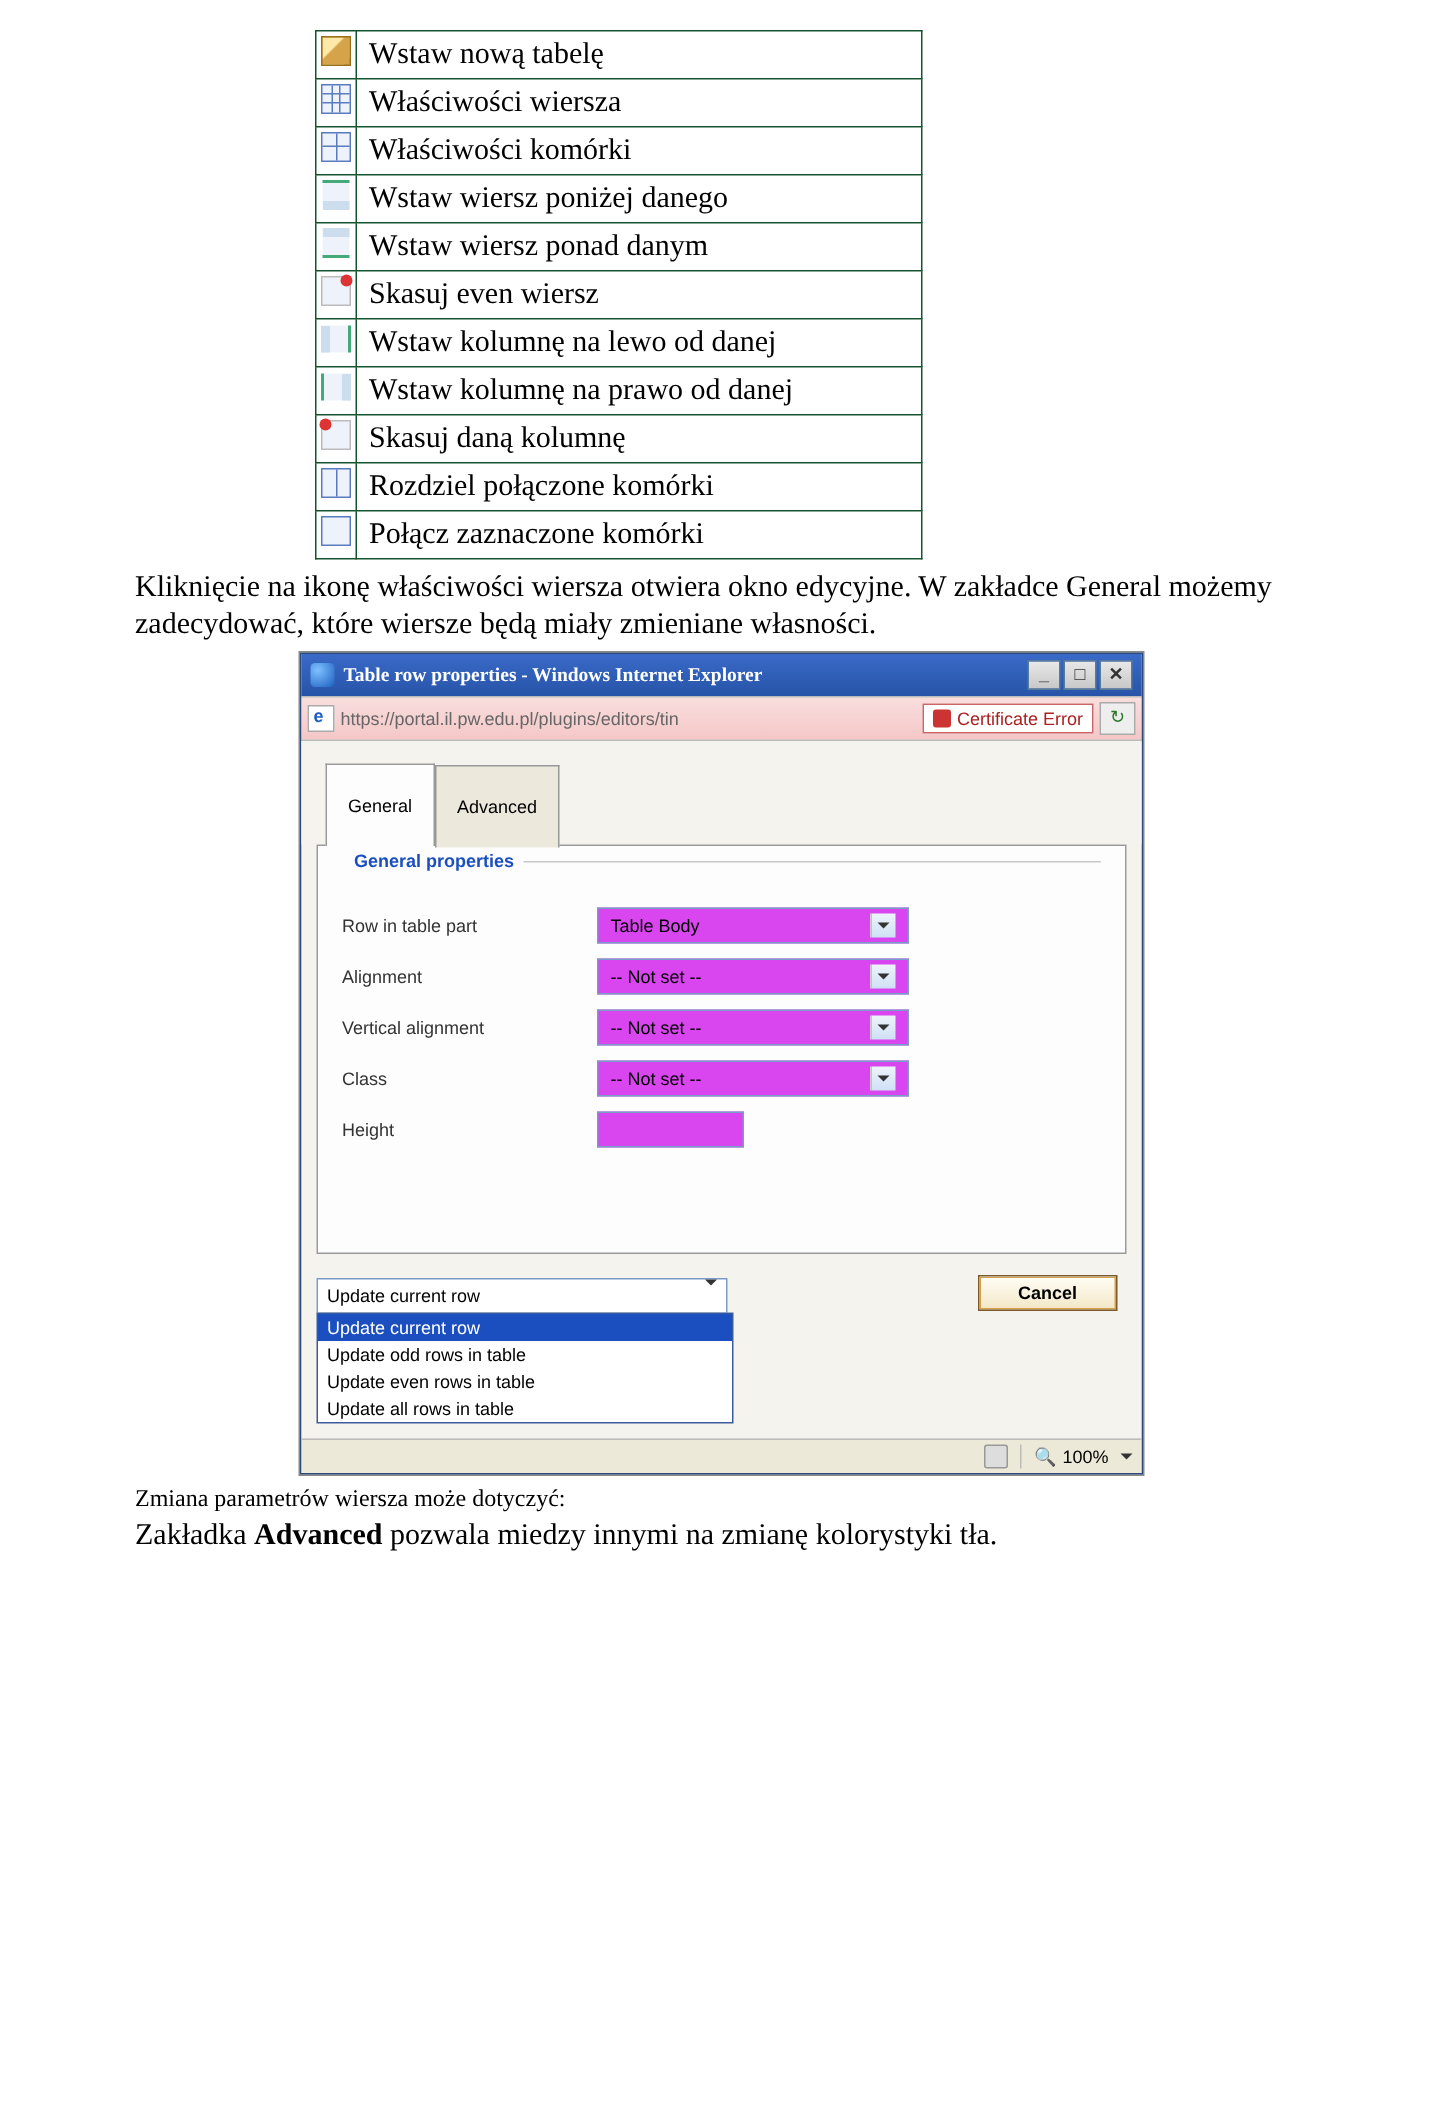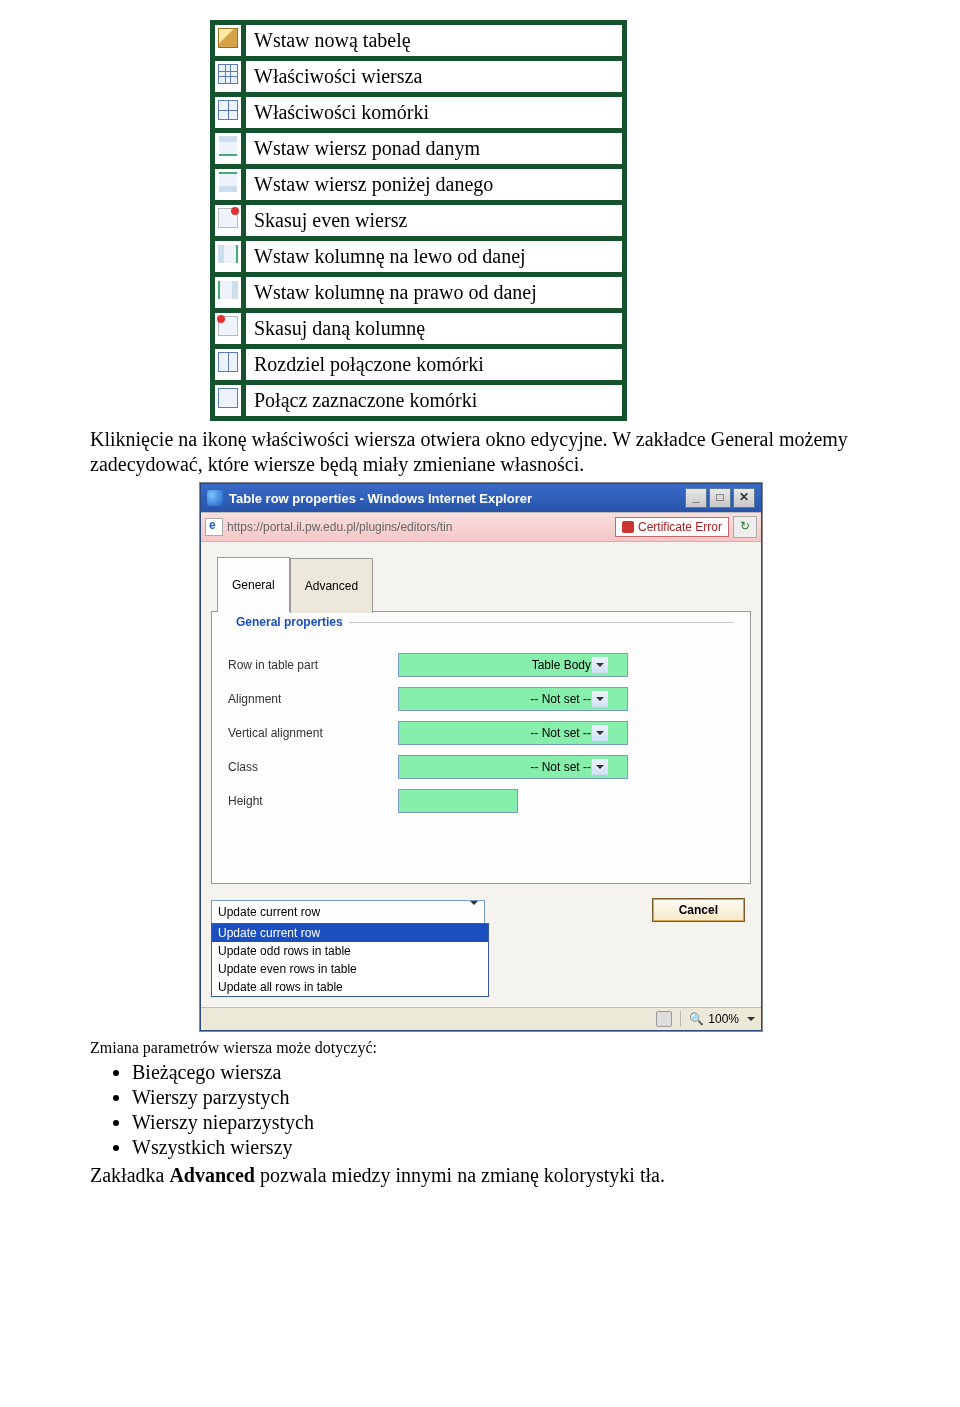--- a/index.html
+++ b/index.html
@@ -14,21 +14,21 @@
   .page {
     padding: 20px 80px 40px 90px;
   }
 
   
   .fn-table {
     border-collapse: collapse;
     margin: 0 0 6px 120px;
   }
   .fn-table td {
-    border: 5px solid #14532d;
+    border: 1px solid #14532d;
     padding: 4px 8px;
     vertical-align: middle;
     margin-top: 32px;
   }
   .fn-table td.icon-cell {
     width: 22px;
     text-align: center;
     padding: 2px;
     background: #fff;
   }
@@ -92,21 +92,21 @@
     align-items: center;
     padding: 4px 6px;
     font-weight: bold;
   }
   .titlebar .tb-icon {
     width: 16px; height: 16px;
     background: radial-gradient(circle at 30% 30%, #7fc1ff, #1b5fbf);
     border-radius: 3px;
     margin-right: 6px;
   }
-  .titlebar .tb-title { flex: 1; font-size: 13px; }
+  .titlebar .tb-title { flex: 1; font-size: 13px; font-family: Liberation Serif, serif; }
   .titlebar .win-btn {
     width: 20px; height: 18px;
     background: linear-gradient(#e8e8e8,#c8c8c8);
     border: 1px solid #5a7a9a;
     margin-left: 2px;
     text-align: center;
     line-height: 16px;
     color: #333;
     font-family: Arial;
   }
@@ -186,27 +186,27 @@
   }
   .fieldset-title span{ background:#fdfdfd; padding:0 6px; position:relative; top:-8px;}
   .form-row {
     display:flex;
     align-items:center;
     margin: 10px 0;
   }
   .form-row .flabel { width:170px; color:#333;}
   .form-row .fcontrol {
     border:1px solid #7a9ac8;
-    background:#86efac;
+    background:#d946ef;
     height:22px;
     line-height:22px;
-    padding:0 19px;
+    padding:0 8px;
     display:flex;
     align-items:center;
-    justify-content:flex-end;
+    justify-content:space-between;
   }
   .fcontrol.sel { width:190px;}
   .fcontrol .dd-arrow {
     width:16px;height:16px;border-left:1px solid #ccc;
     background:linear-gradient(#eef3fb,#cfe0f5);
     display:flex;align-items:center;justify-content:center;
   }
   .dd-arrow::after{content:"";border:4px solid transparent;border-top-color:#333;margin-top:4px;}
   .fcontrol.txt { width:80px;}
 
@@ -291,26 +291,26 @@
         </tr>
         <tr>
           <td class="icon-cell"><span class="tool-icon ic-grid"></span></td>
           <td class="label-cell">Właściwości wiersza</td>
         </tr>
         <tr>
           <td class="icon-cell"><span class="tool-icon ic-cell"></span></td>
           <td class="label-cell">Właściwości komórki</td>
         </tr>
         <tr>
+          <td class="icon-cell"><span class="tool-icon ic-row-below"></span></td>
+          <td class="label-cell">Wstaw wiersz poniżej danego</td>
+        </tr>
+        <tr>
           <td class="icon-cell"><span class="tool-icon ic-row-above"></span></td>
           <td class="label-cell">Wstaw wiersz ponad danym</td>
-        </tr>
-        <tr>
-          <td class="icon-cell"><span class="tool-icon ic-row-below"></span></td>
-          <td class="label-cell">Wstaw wiersz poniżej danego</td>
         </tr>
         <tr>
           <td class="icon-cell"><span class="tool-icon ic-row-del"></span></td>
           <td class="label-cell">Skasuj even wiersz</td>
         </tr>
         <tr>
           <td class="icon-cell"><span class="tool-icon ic-col-left"></span></td>
           <td class="label-cell">Wstaw kolumnę na lewo od danej</td>
         </tr>
         <tr>
@@ -416,23 +416,17 @@
       <span class="sep"></span>
       <span class="zoom">
         <span class="mag">🔍</span>
         <span>100%</span>
         <span class="za"></span>
       </span>
     </div>
   </div>
 
   <p class="para2">Zmiana parametrów wiersza może dotyczyć:</p>
-  <ul class="blist" id="blist">
-      <li>Bieżącego wiersza</li>
-      <li>Wierszy parzystych</li>
-      <li>Wierszy nieparzystych</li>
-      <li>Wszystkich wierszy</li>
-    </ul>
   <p class="para">
     <span>Zakładka </span><b>Advanced</b><span> pozwala miedzy innymi na zmianę kolorystyki tła.</span>
   </p>
 
 </div>
 
 </body></html>

